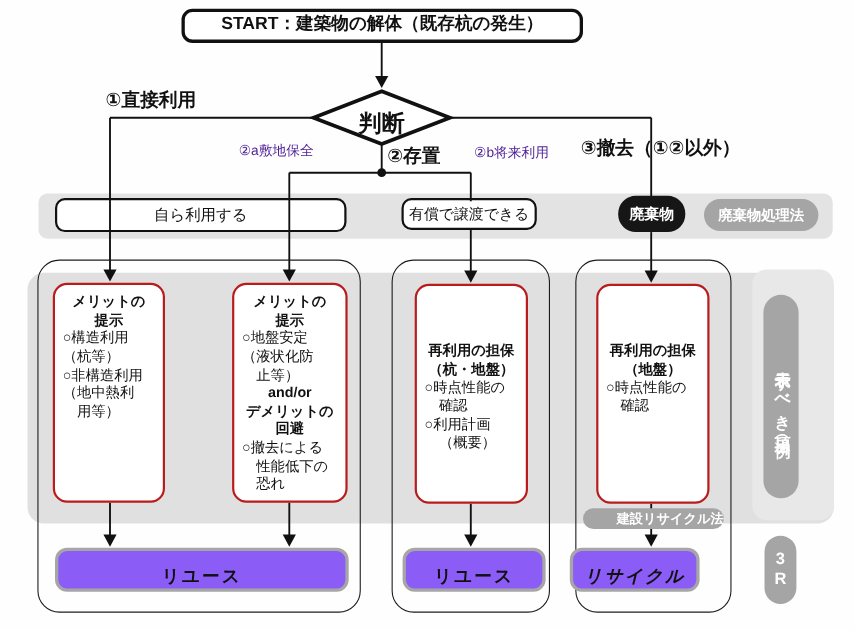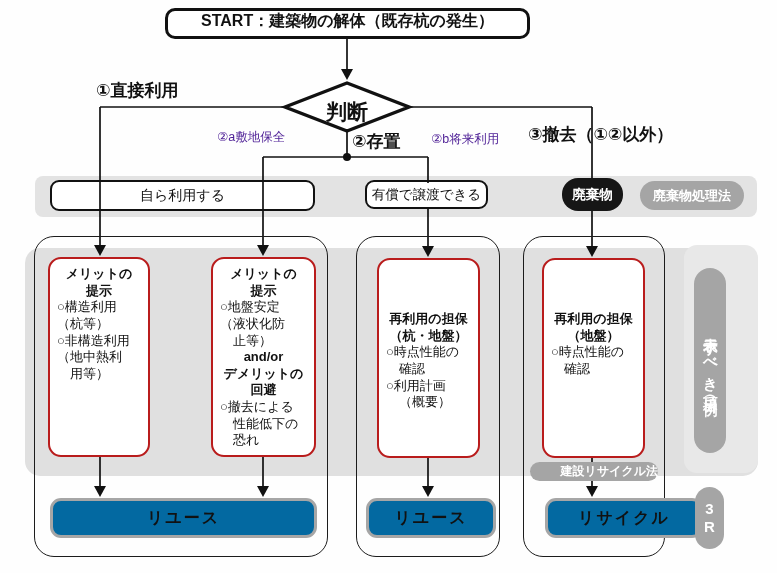--- a/index.html
+++ b/index.html
@@ -62,26 +62,26 @@
   .ibox { background:#fff; border:2px solid #b91c1c; border-radius:13px; z-index:3;
           font-size:13px; line-height:1.28; padding-top:7px; }
   .ibox .ln { white-space:pre; padding-left:7px; }
   .ibox .tc { text-align:center; font-weight:bold; padding-left:0; }
   .ibox-m1 { left:48px;  top:257px; width:102px; height:200px; }
   .ibox-m2 { left:211px; top:257px; width:105px; height:200px; }
   .ibox-s1 { left:377px; top:258px; width:103px; height:200px; padding-top:51px; }
   .ibox-s2 { left:542px; top:258px; width:103px; height:200px; padding-top:51px; }
 
   
-  .outcome { background:#0369a1; border:3.5px solid #a6a6a6; border-radius:11px;
+  .outcome { background:#8b5cf6; border:3.5px solid #a6a6a6; border-radius:11px;
              font-weight:bold; font-size:16px; letter-spacing:2px;
-             display:flex; align-items:center; justify-content:center; z-index:3; }
+             display:flex; align-items:flex-end; justify-content:center; z-index:3; }
   .out-reuse1  { left:50px;  top:498px; width:267px; height:40px; }
   .out-reuse2  { left:366px; top:498px; width:130px; height:40px; }
-  .out-recycle { left:545px; top:498px; width:158px; height:40px; }
+  .out-recycle { left:518px; top:498px; width:118px; height:40px;font-style:italic; }
 
   svg.wires { position:absolute; left:0; top:0; z-index:2; pointer-events:none; }
 </style>
 </head>
 <body>
 
 <div id="stage">
 
   <div class="abs band"></div>
   <div class="abs main-panel"></div>

